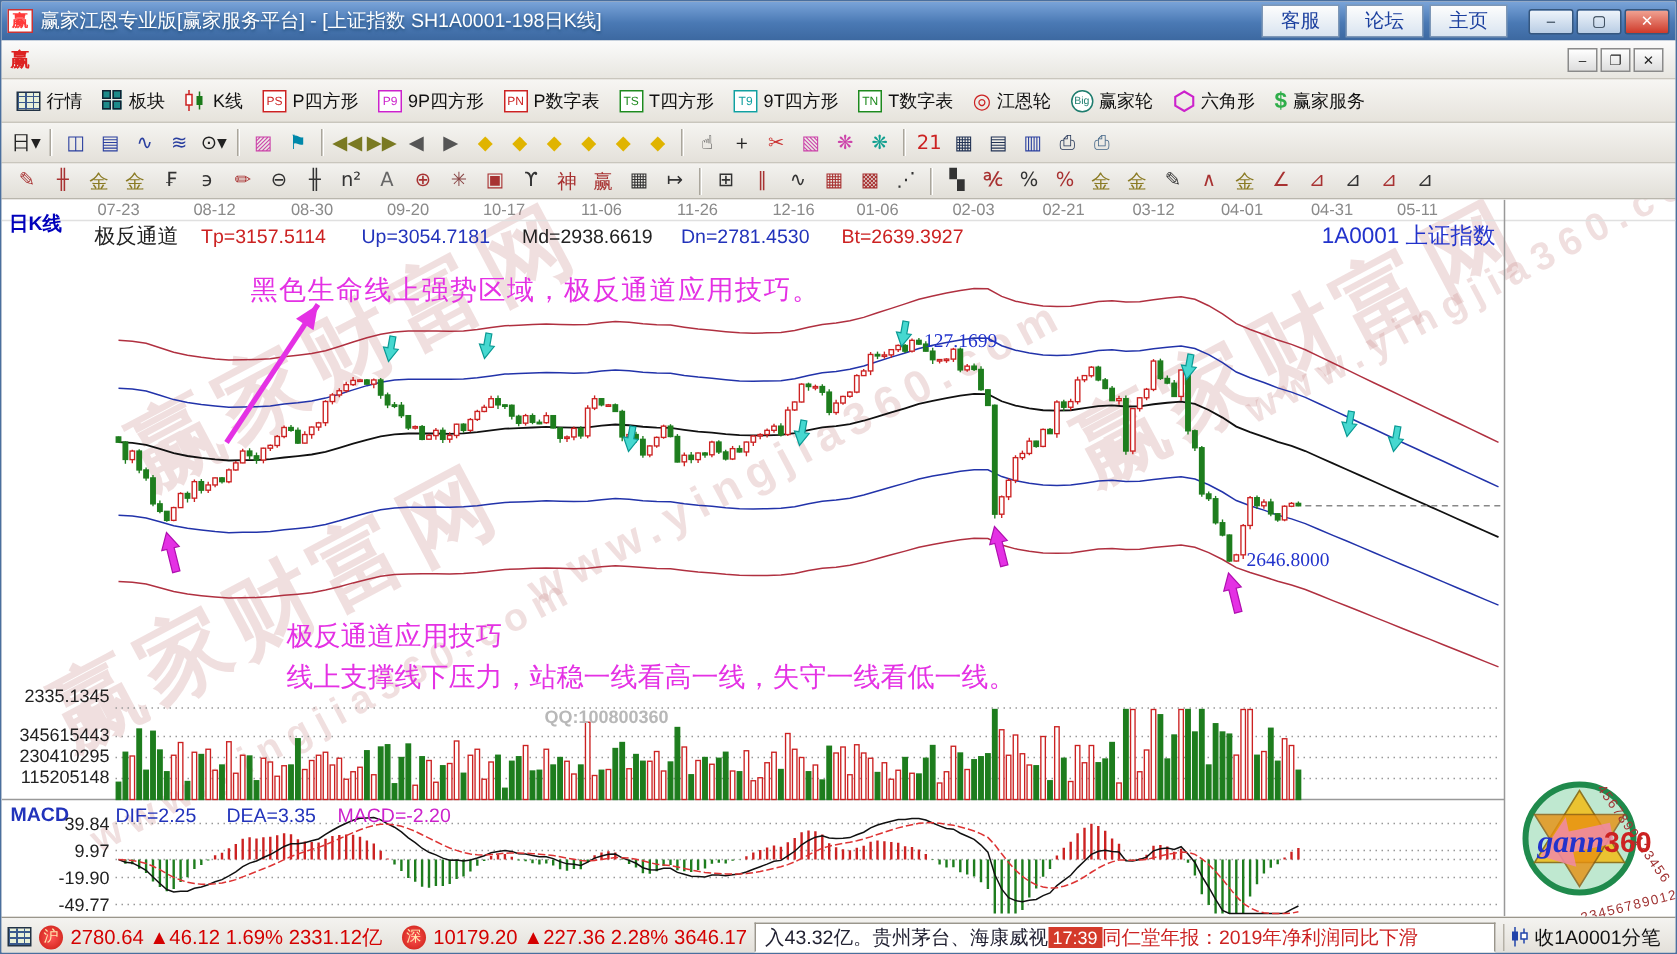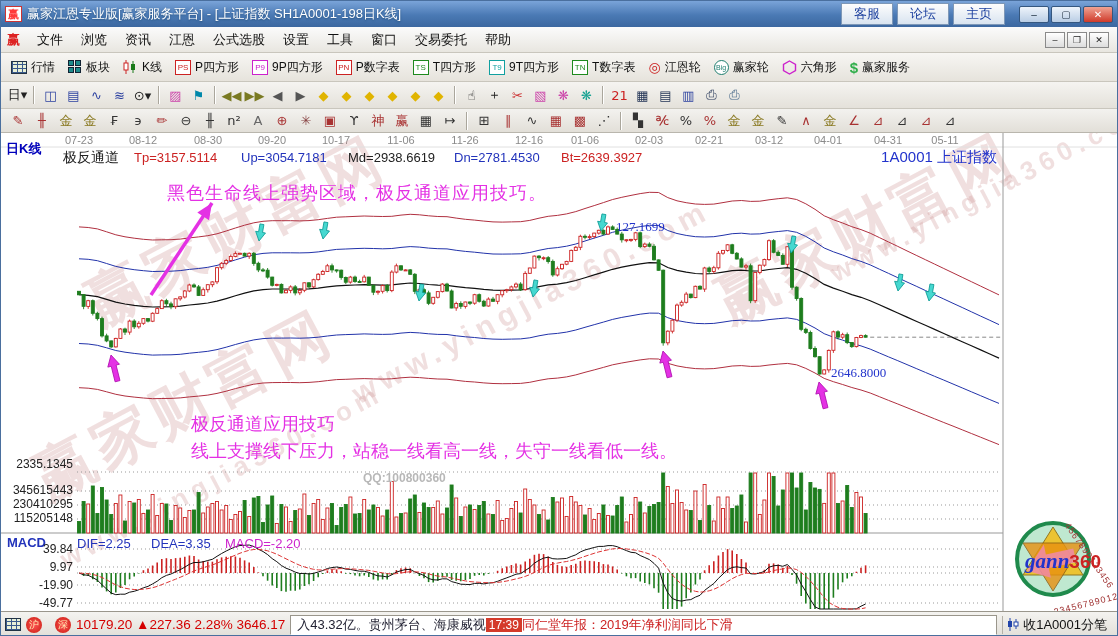--- a/index.html
+++ b/index.html
@@ -93,32 +93,20 @@
     <div class="winbtns" id="winBtns">
         <div class="winbtn">–</div>
         <div class="winbtn">▢</div>
         <div class="winbtn close">✕</div>
       </div>
   </div>
 </div>
 
 <div class="menubar">
   <span class="appicon2">赢</span>
-  <div id="menuItems" style="display:flex;">
-      <span class="menu-item">文件</span>
-      <span class="menu-item">浏览</span>
-      <span class="menu-item">资讯</span>
-      <span class="menu-item">江恩</span>
-      <span class="menu-item">公式选股</span>
-      <span class="menu-item">设置</span>
-      <span class="menu-item">工具</span>
-      <span class="menu-item">窗口</span>
-      <span class="menu-item">交易委托</span>
-      <span class="menu-item">帮助</span>
-    </div>
   <div class="menu-ctrl" id="menuCtrl">
       <div class="mctrl">–</div>
       <div class="mctrl">❐</div>
       <div class="mctrl">✕</div>
     </div>
 </div>
 
 <div class="toolbar1" id="toolbar1">
     <div class="t1item">
       <span class="icon-grid"></span>
@@ -1055,20 +1043,21 @@
       <polygon points="40,72 10,24 70,24" fill="#e89010" stroke="#8a5a10" stroke-width="1" opacity="0.8"></polygon>
       <polygon points="12,46 34,24 34,34 62,34 62,48 34,48 34,58" fill="#f08aa8" opacity="0.85" transform="rotate(-12 40 40)"></polygon>
     </svg>
     <span class="gtext"><i>gann</i><b>360</b></span>
   </div>
 </div>
 
 <div class="statusbar">
   <span class="icon-grid" style="flex:none;"></span>
   <span class="sbadge">沪</span>
+  <span class="squote">2780.64 ▲46.12 1.69% 2331.12亿</span>
   <span class="sbadge" style="margin-left:8px;">深</span>
   <span class="squote">10179.20 ▲227.36 2.28% 3646.17</span>
   <div class="ticker">
     <span class="t1">入43.32亿。贵州茅台、海康威视</span>
     <span class="time">17:39</span>
     <span class="news">同仁堂年报：2019年净利润同比下滑</span>
   </div>
   <div class="sright">
     <svg width="12" height="15" viewBox="0 0 12 15">
       <line x1="3" y1="1" x2="3" y2="14" stroke="#2244aa"></line>

